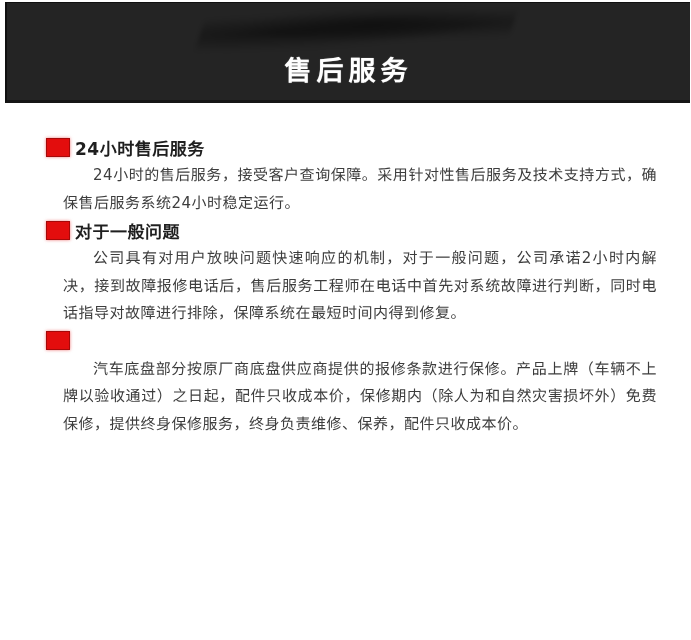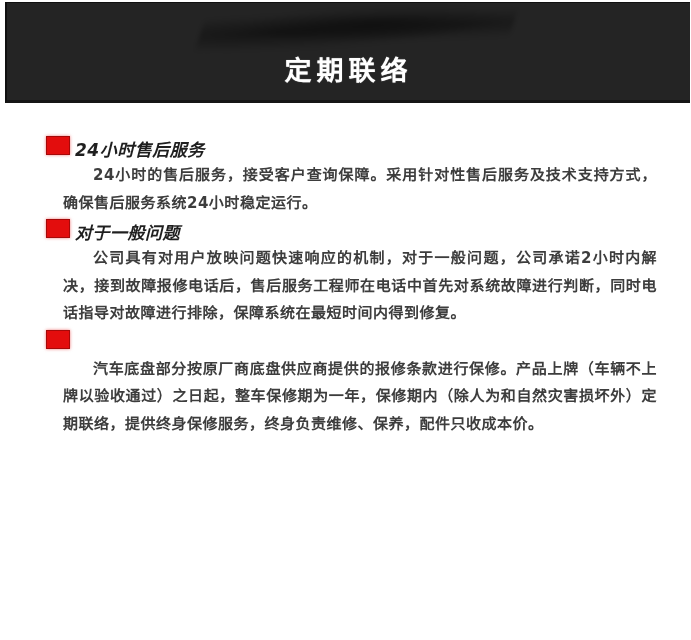--- a/index.html
+++ b/index.html
@@ -46,24 +46,23 @@
     opacity: 0.8;
   }
   
   .content {
     padding: 33px 34px 0 46px;
     color: #3d3d3d;
   }
   .section { margin-bottom: 0; }
   .section-header {
     display: flex;
-    align-items: flex-start;
+    align-items: center;
     margin-bottom: 4px;
     height: 22px;
-    font-style: italic;
   }
   .bullet {
     width: 24px;
     height: 19px;
     background: #e30d0d;
     border: 1px solid #a50909;
     box-shadow: 0 0 3px rgba(227,13,13,0.55);
     flex: 0 0 auto;
     margin-right: 5px;
   }
@@ -75,29 +74,28 @@
     white-space: nowrap;
   }
   .para {
     margin: 0 0 2px 17px;
     font-size: 15px;
     line-height: 27.5px;
     text-align: justify;
     text-indent: 2em;
     letter-spacing: 0.5px;
     color: #3d3d3d;
-    font-weight: bold;
   }
 </style>
 </head>
 <body>
 
 <div class="banner">
   <div class="watermark"></div>
-  <div class="banner-title">定期联络</div>
+  <div class="banner-title">售后服务</div>
 </div>
 
 <div class="content">
 
   <div class="section">
     <div class="section-header">
       <span class="bullet"></span>
       <span class="section-heading">24小时售后服务</span>
     </div>
     <p class="para">24小时的售后服务，接受客户查询保障。采用针对性售后服务及技术支持方式，确保售后服务系统24小时稳定运行。</p>
@@ -109,16 +107,16 @@
       <span class="bullet"></span>
       <span class="section-heading">对于一般问题</span>
     </div>
     <p class="para">公司具有对用户放映问题快速响应的机制，对于一般问题，公司承诺2小时内解决，接到故障报修电话后，售后服务工程师在电话中首先对系统故障进行判断，同时电话指导对故障进行排除，保障系统在最短时间内得到修复。</p>
   </div>
 
   <div class="section">
     <div class="section-header">
       <span class="bullet"></span>
     </div>
-    <p class="para">汽车底盘部分按原厂商底盘供应商提供的报修条款进行保修。产品上牌（车辆不上牌以验收通过）之日起，整车保修期为一年，保修期内（除人为和自然灾害损坏外）定期联络，提供终身保修服务，终身负责维修、保养，配件只收成本价。</p>
+    <p class="para">汽车底盘部分按原厂商底盘供应商提供的报修条款进行保修。产品上牌（车辆不上牌以验收通过）之日起，配件只收成本价，保修期内（除人为和自然灾害损坏外）免费保修，提供终身保修服务，终身负责维修、保养，配件只收成本价。</p>
   </div>
 
 </div>
 
 </body></html>

